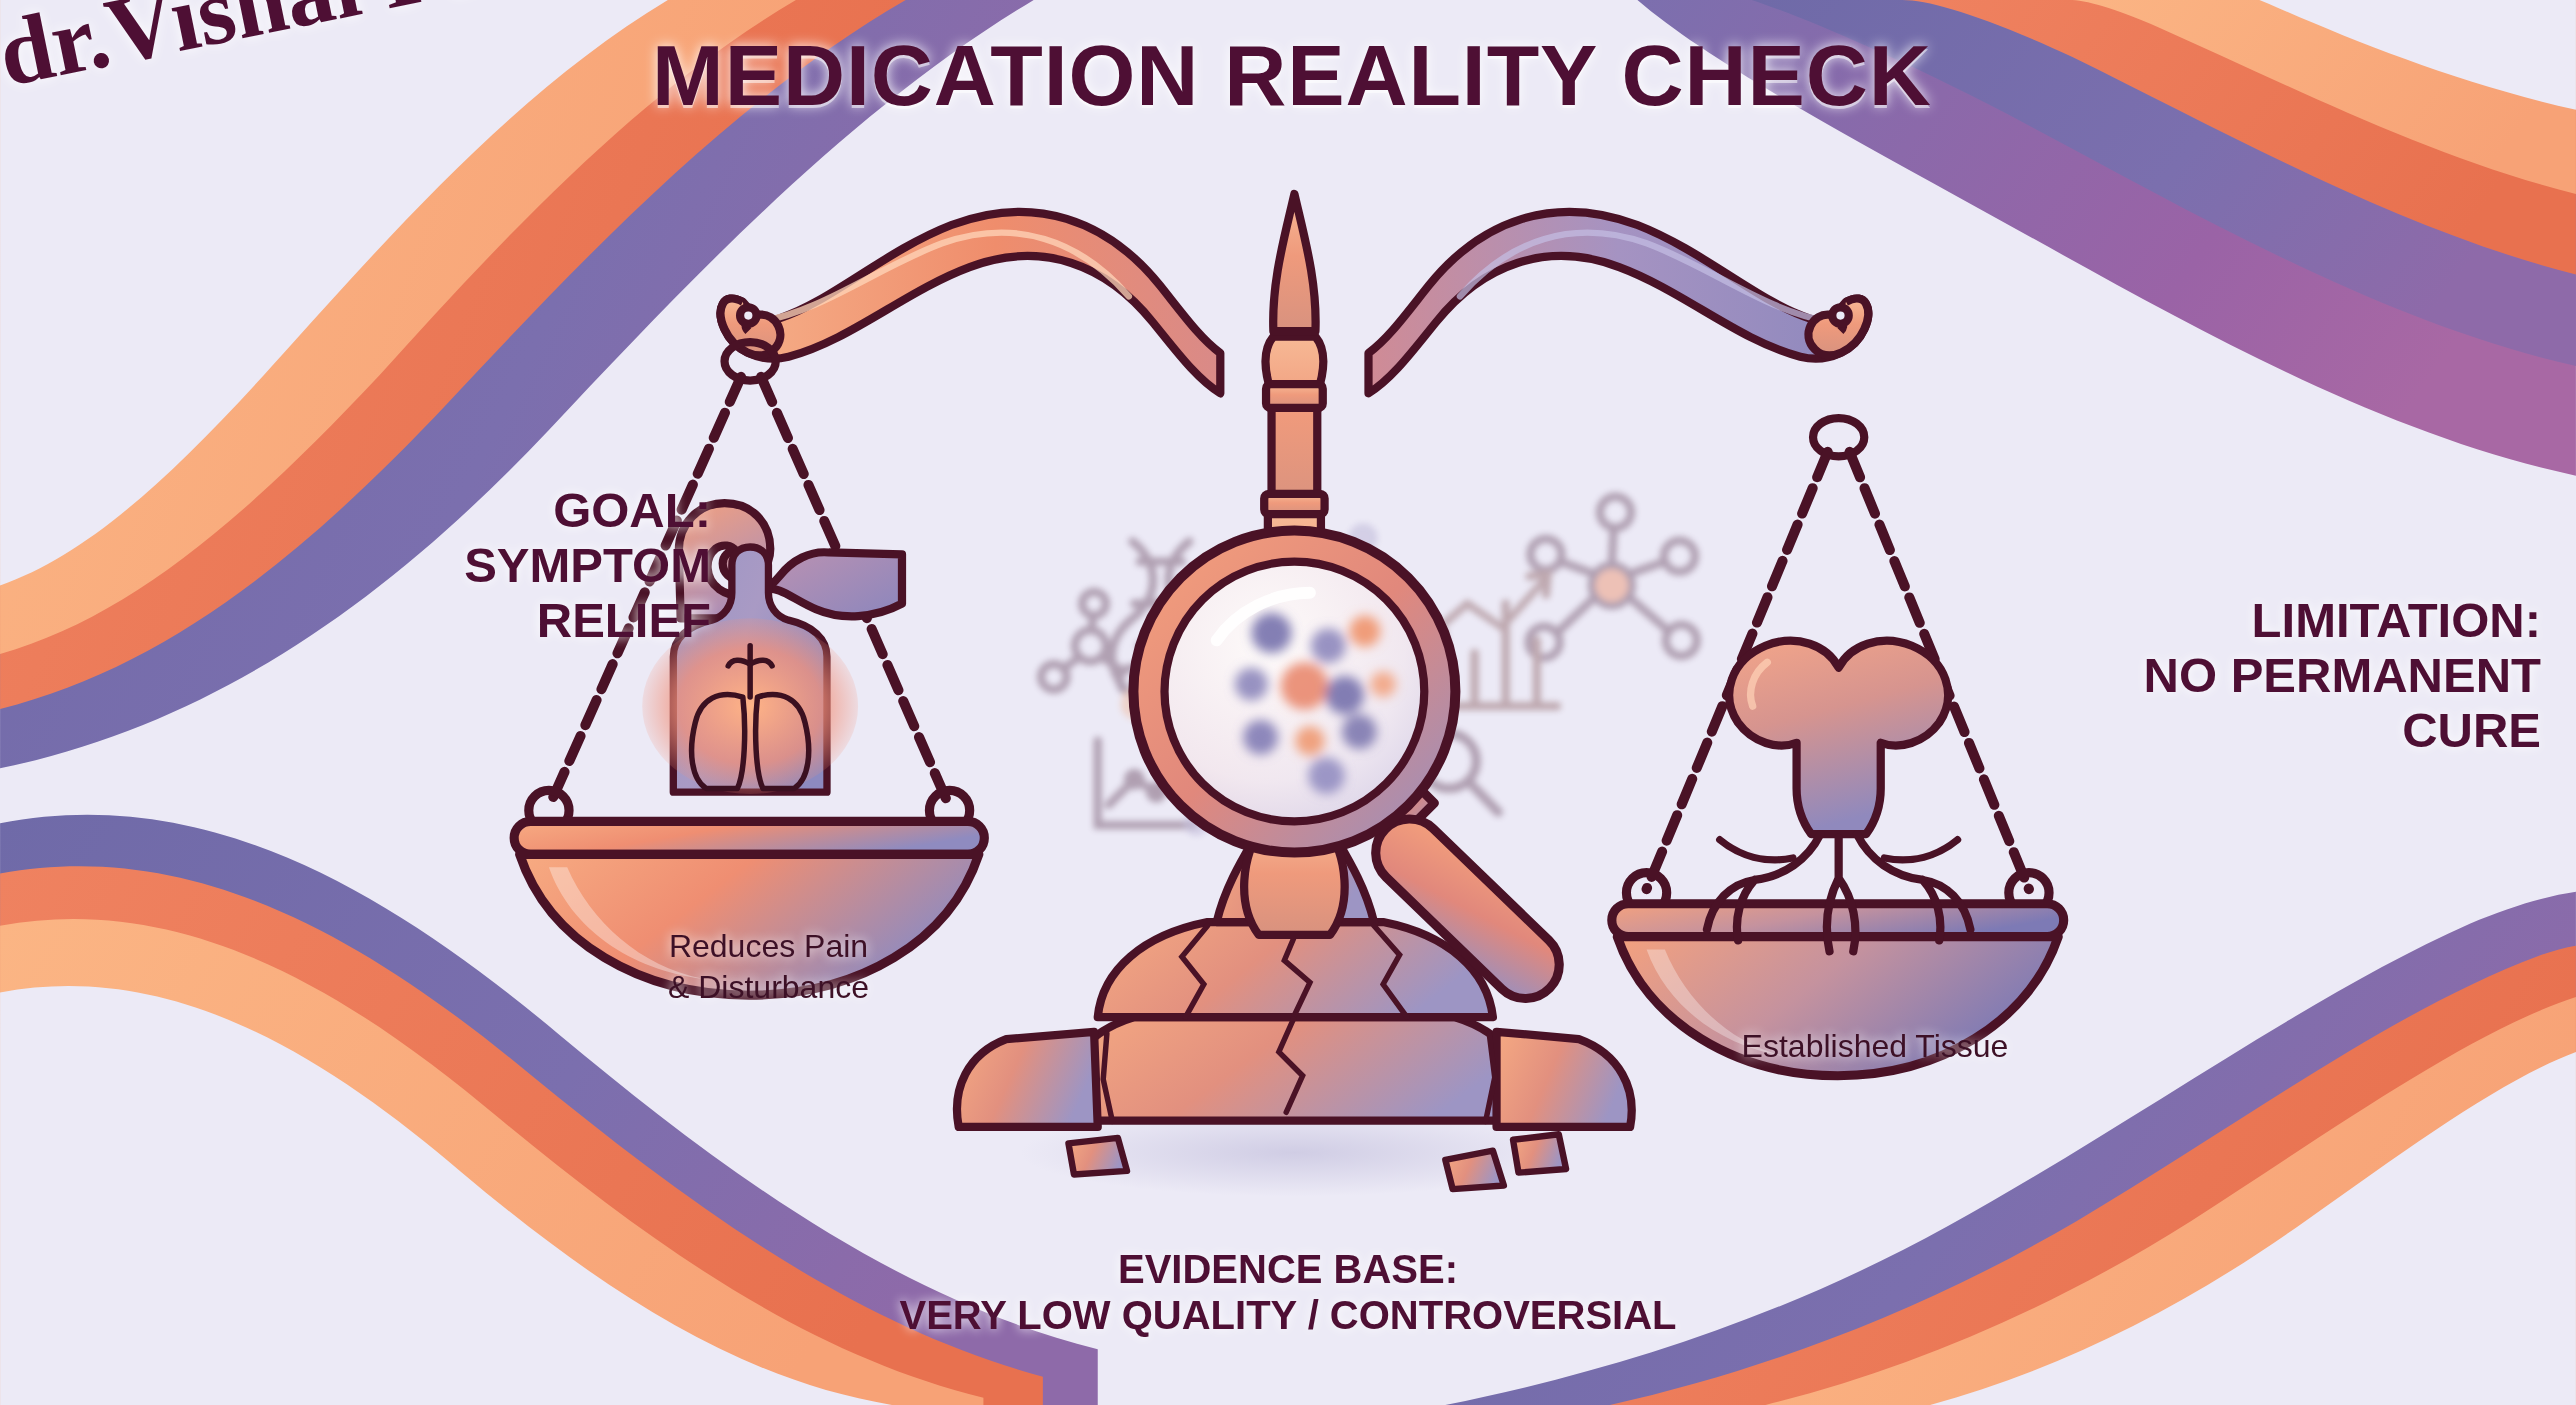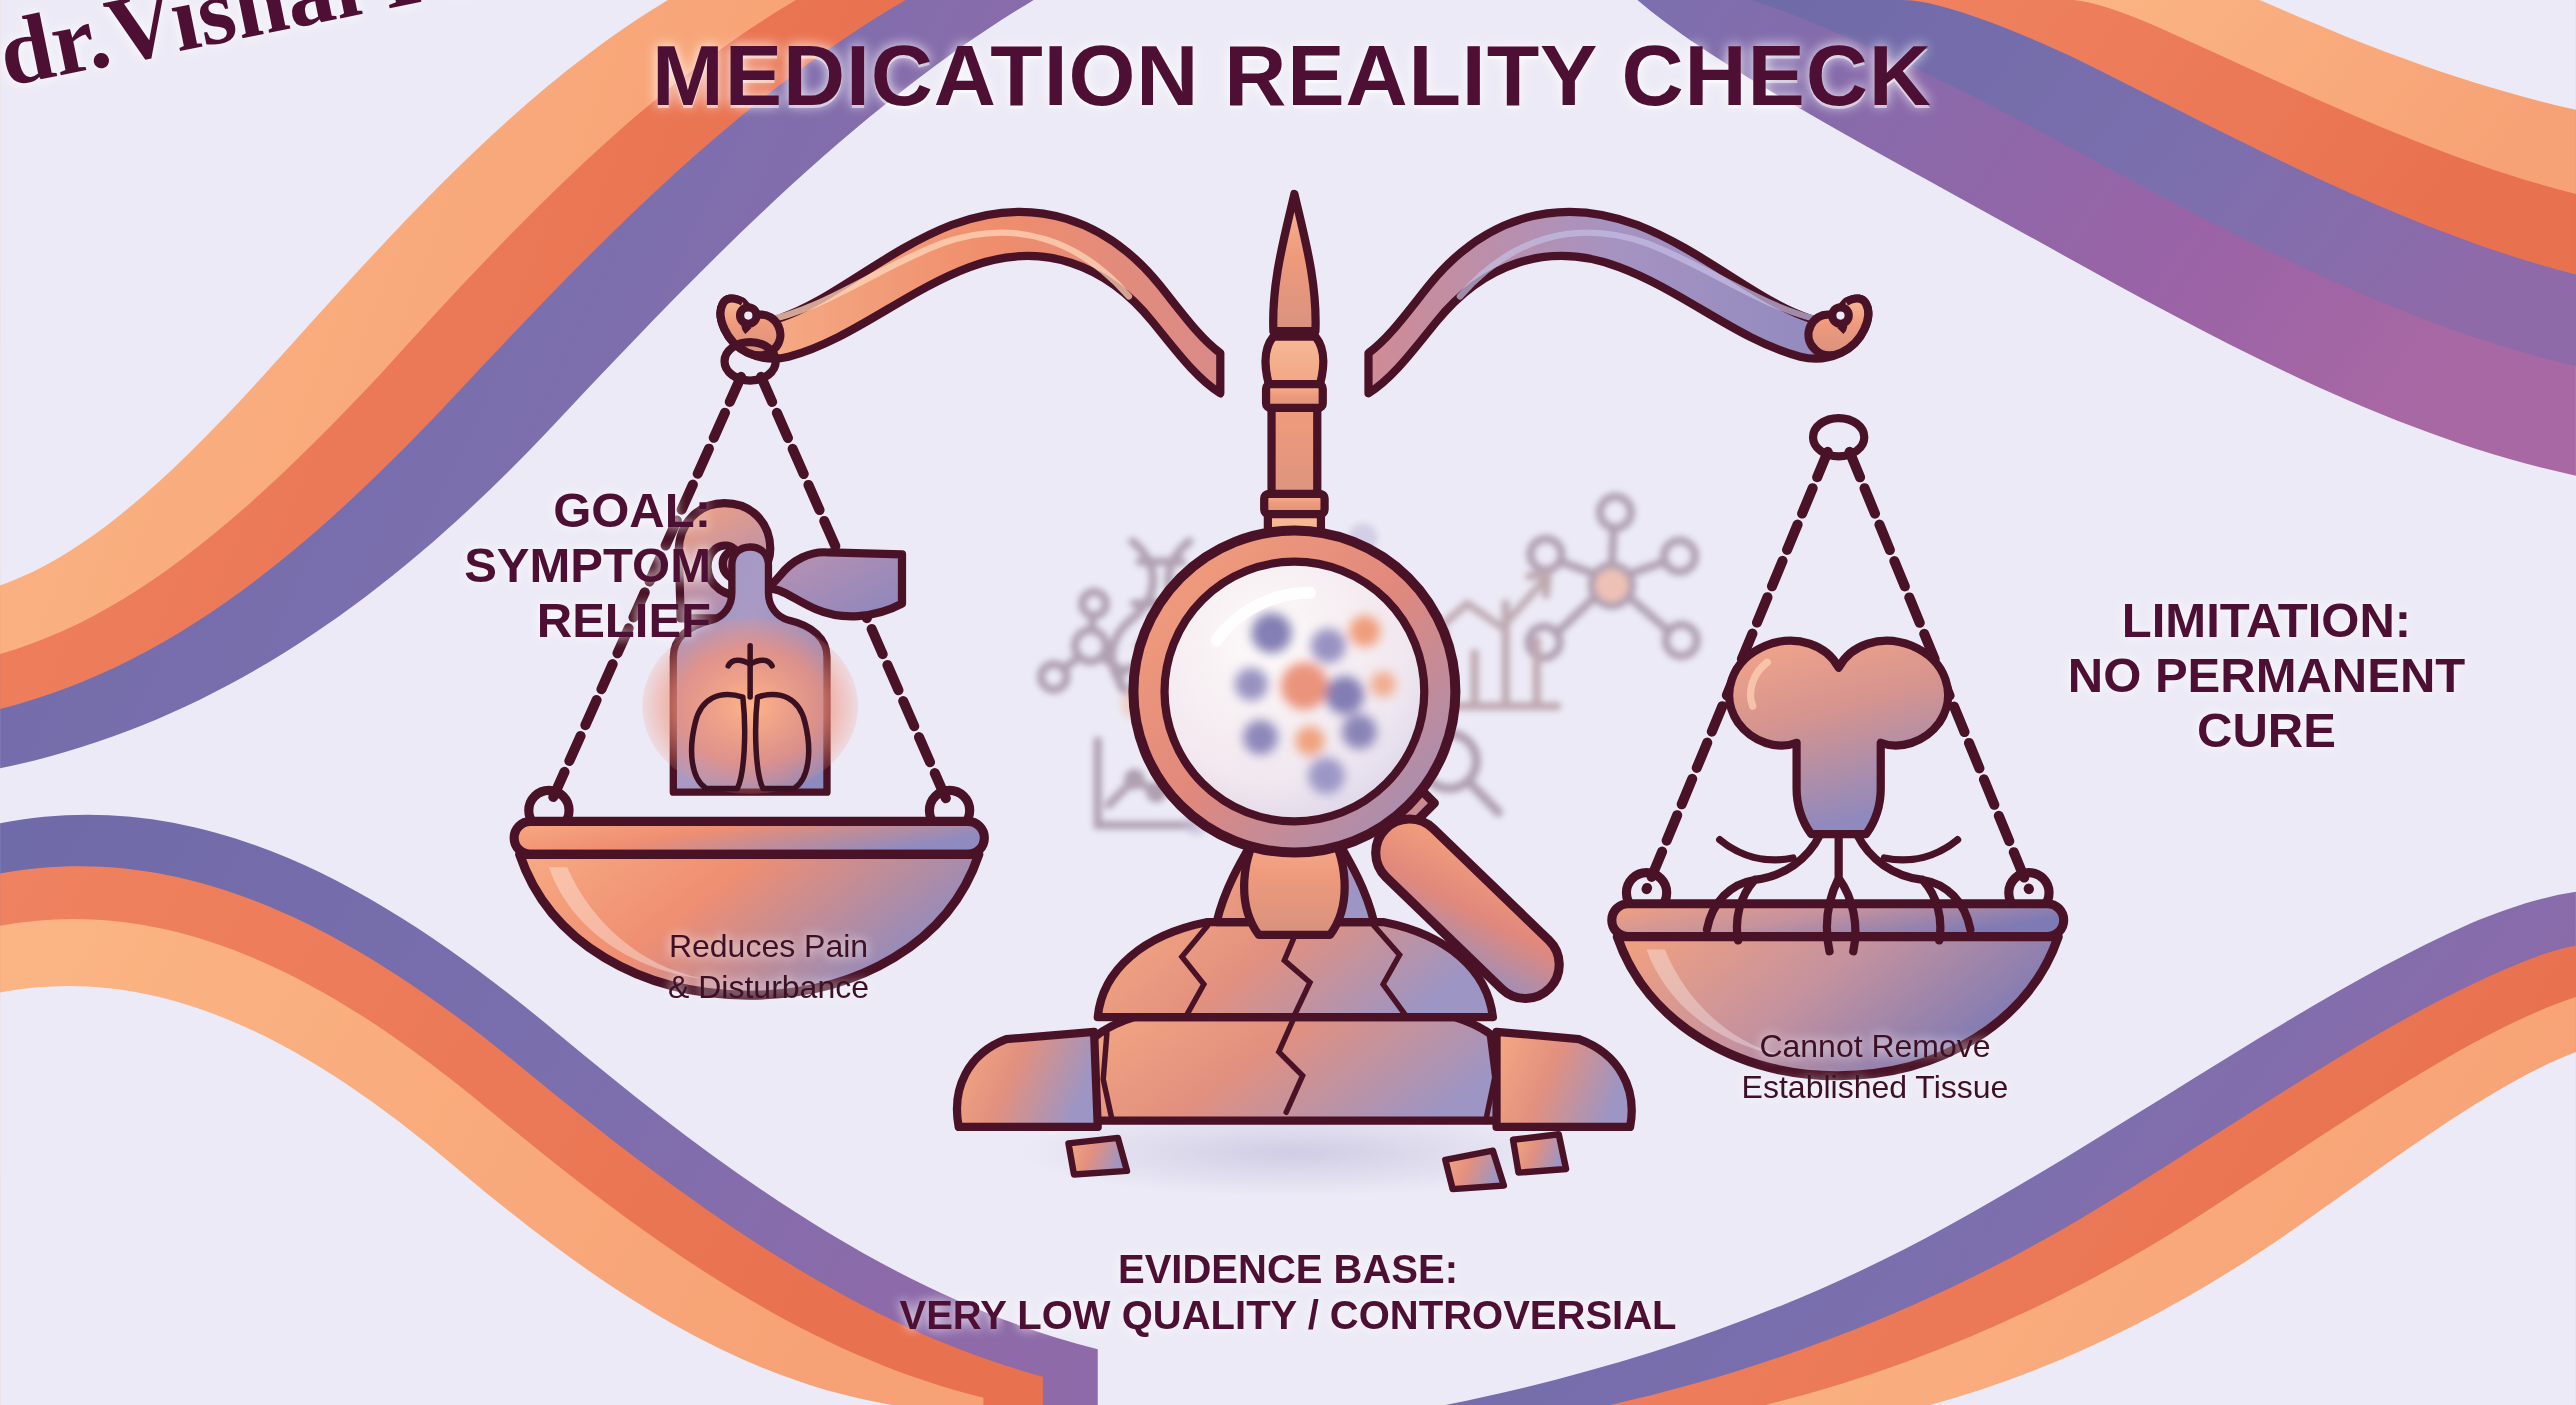--- a/index.html
+++ b/index.html
@@ -24,21 +24,21 @@
   }
 
   #goal-label {
     left:327px; top:483px; width:384px;
     text-align:right;
     font-size:49px; font-weight:bold; line-height:1.12;
     text-shadow:0 0 11px rgba(255,255,255,.95);
   }
   #limitation-label {
     left:1992px; top:593px; width:549px;
-    text-align:center;
+    text-align:right;
     font-size:49px; font-weight:bold; line-height:1.12;
     text-shadow:0 0 11px rgba(255,255,255,.95);
   }
 
   .sub {
     font-size:32px; font-weight:400; line-height:1.28;
     color:#3d1026;
     text-shadow:0 0 11px rgba(255,255,255,.95);
   }
   #goal-sub   { left:549px;  top:926px; width:439px; text-align:center; }
@@ -437,21 +437,20 @@
   <div>NO PERMANENT</div>
   <div>CURE</div>
 </div>
 
 <div id="goal-sub" class="txt sub">
   <div>Reduces Pain</div>
   <div>&amp; Disturbance</div>
 </div>
 
 <div id="limit-sub" class="txt sub">
-  <div>Cannot Remove</div>
   <div>Established Tissue</div>
 </div>
 
 <div id="evidence" class="txt">
   <div>EVIDENCE BASE:</div>
   <div>VERY LOW QUALITY / CONTROVERSIAL</div>
 </div>
 
 <div id="signature">dr.Vishal Purohit</div>
 

